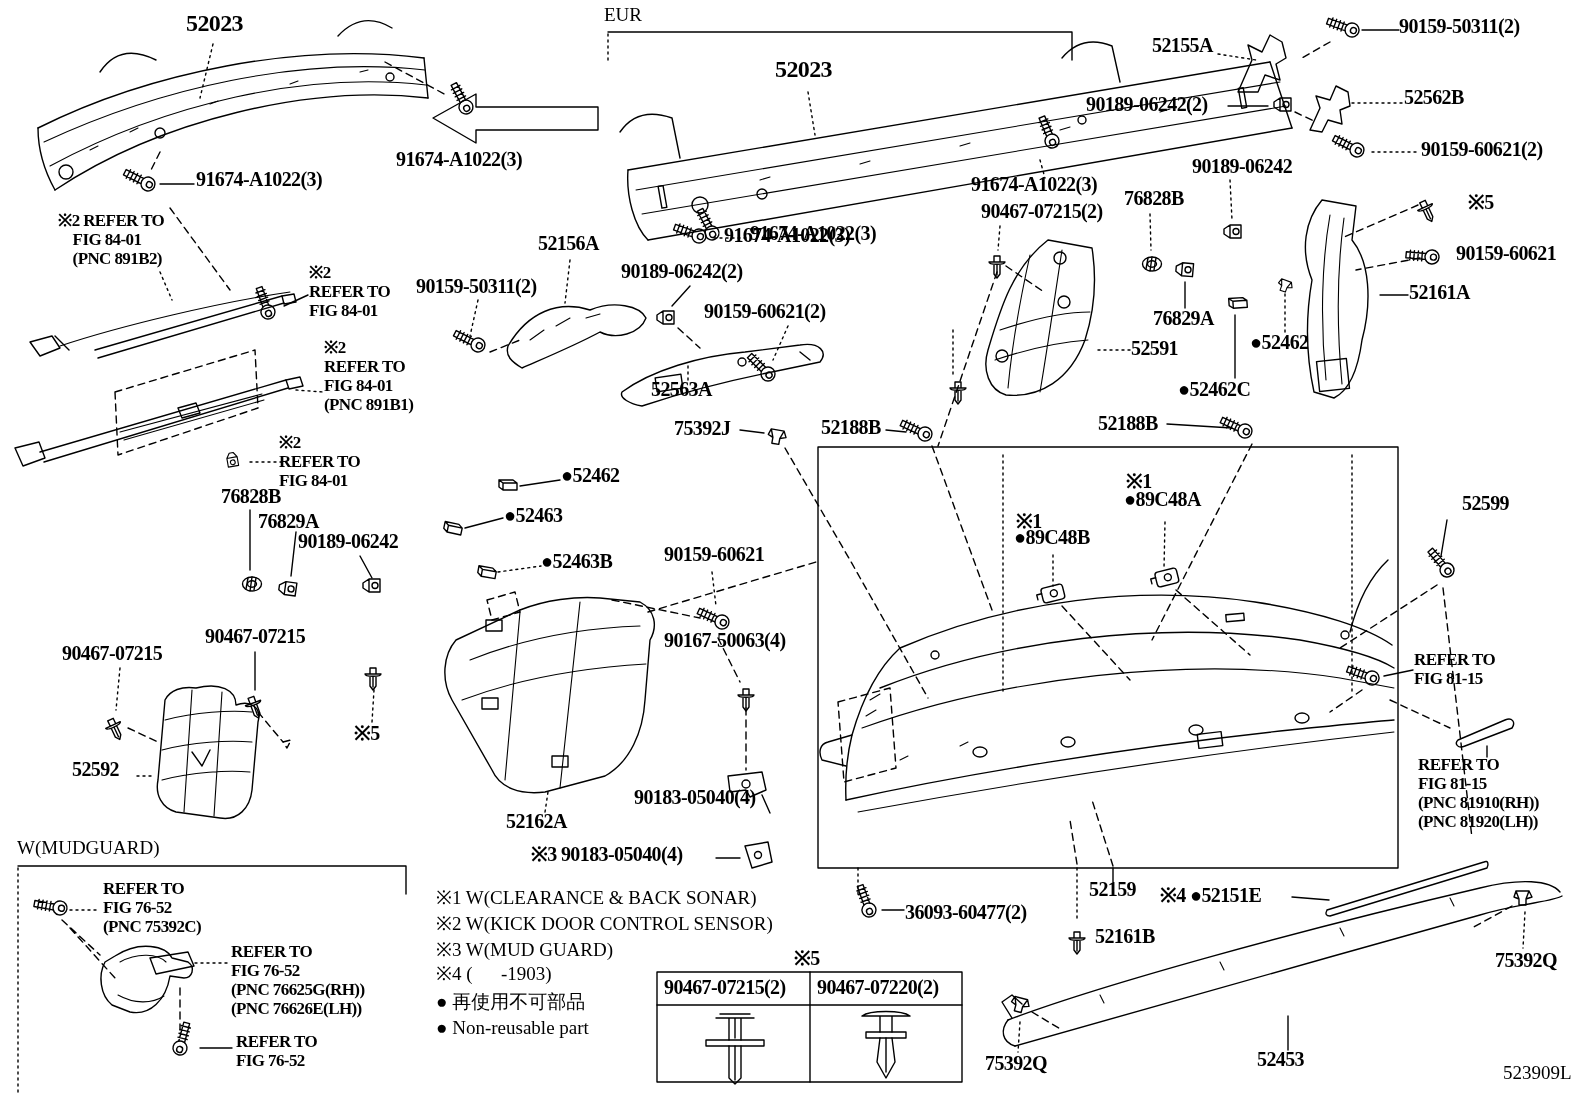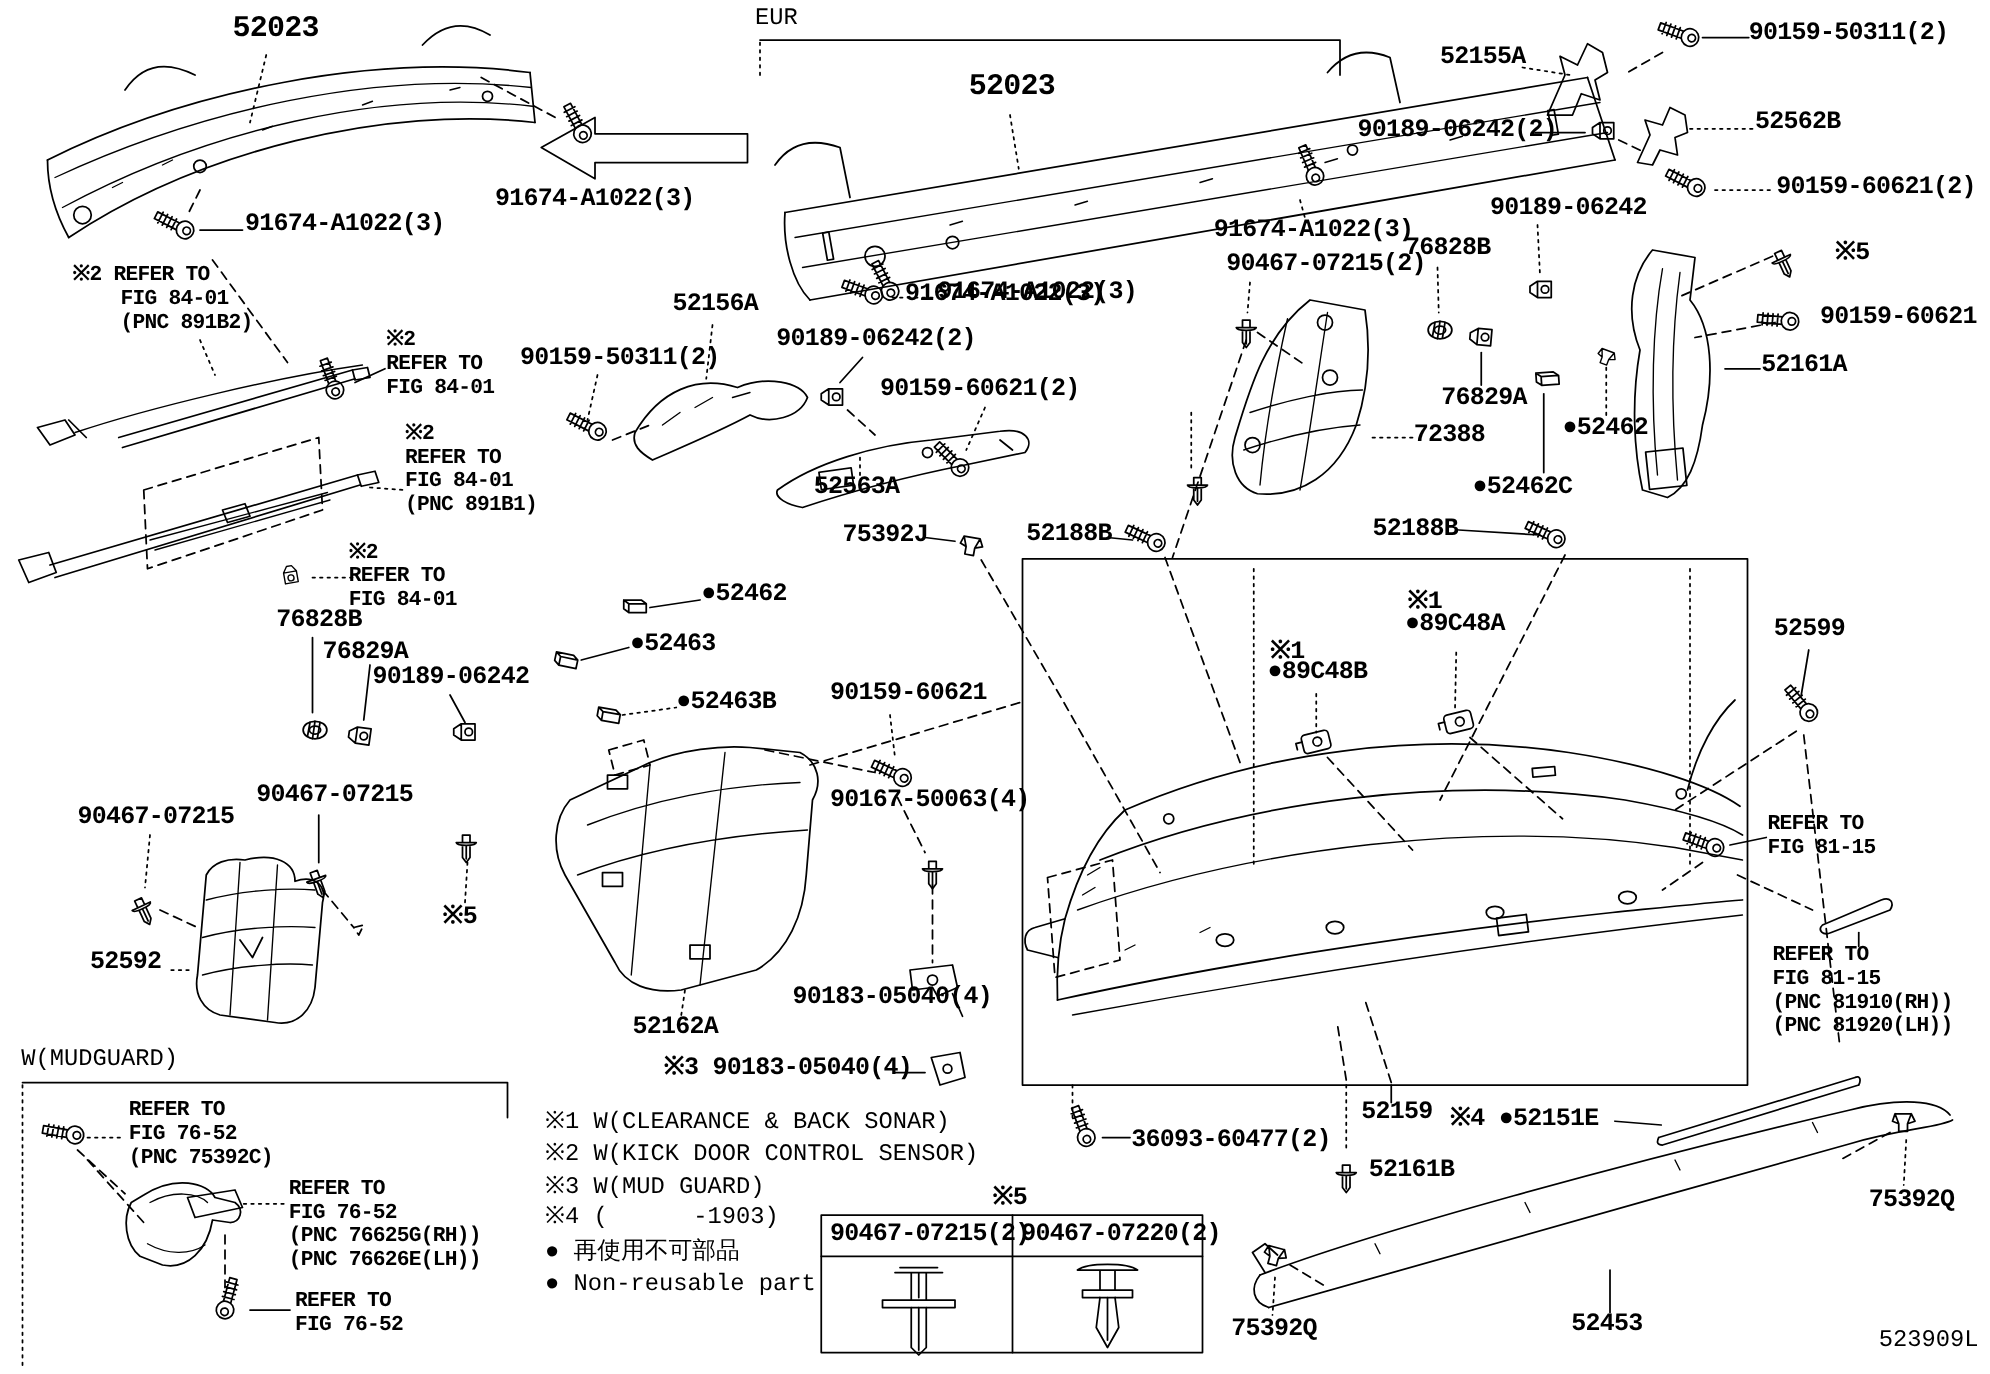--- a/index.html
+++ b/index.html
@@ -1,17 +1,17 @@
 <!DOCTYPE html>
 <html><head>
 <meta charset="utf-8">
 <style>
   html,body{margin:0;padding:0;background:#fff;}
   #canvas{position:relative;width:1592px;height:1099px;background:#ffffff;overflow:hidden;
-          font-family:Liberation Mono, monospace;color:#000;}
+          font-family:Liberation Serif, serif;color:#000;}
   #art{position:absolute;left:0;top:0;}
   #art *{stroke:#000;fill:none;stroke-width:1.4;stroke-linecap:round;stroke-linejoin:round;}
   #art .d{stroke-dasharray:7 5;}
   #art .dt{stroke-dasharray:2 4;}
   #art .th{stroke-width:1.1;}
   .L{position:absolute;font-weight:bold;font-size:20px;letter-spacing:-0.6px;white-space:pre;line-height:19px;}
   .lg{font-size:24px;}
   .fn{font-weight:normal;font-size:19px;letter-spacing:0;}
   .nt{font-size:17px;}
 </style>
@@ -351,21 +351,21 @@
 <div class="L" style="left:1152px;top:36px">52155A</div>
 <div class="L" style="left:1399px;top:17px">90159-50311(2)</div>
 <div class="L" style="left:1086px;top:95px">90189-06242(2)</div>
 <div class="L" style="left:1404px;top:88px">52562B</div>
 <div class="L" style="left:1421px;top:140px">90159-60621(2)</div>
 <div class="L" style="left:1192px;top:157px">90189-06242</div>
 <div class="L" style="left:1468px;top:193px">※5</div>
 <div class="L" style="left:1456px;top:244px">90159-60621</div>
 <div class="L" style="left:1409px;top:283px">52161A</div>
 <div class="L" style="left:1153px;top:309px">76829A</div>
-<div class="L" style="left:1131px;top:339px">72388</div>
+<div class="L" style="left:1131px;top:339px">52591</div>
 <div class="L" style="left:1250px;top:333px">●52462</div>
 <div class="L" style="left:1178px;top:380px">●52462C</div>
 <div class="L" style="left:538px;top:234px">52156A</div>
 <div class="L" style="left:416px;top:277px">90159-50311(2)</div>
 <div class="L" style="left:621px;top:262px">90189-06242(2)</div>
 <div class="L" style="left:724px;top:226px">91674-A1022(3)</div>
 <div class="L" style="left:704px;top:302px">90159-60621(2)</div>
 <div class="L" style="left:651px;top:380px">52563A</div>
 <div class="L" style="left:674px;top:419px">75392J</div>
 <div class="L" style="left:821px;top:418px">52188B</div>
@@ -389,21 +389,21 @@
 <div class="L" style="left:664px;top:545px">90159-60621</div>
 <div class="L" style="left:664px;top:631px">90167-50063(4)</div>
 <div class="L" style="left:62px;top:644px">90467-07215</div>
 <div class="L" style="left:205px;top:627px">90467-07215</div>
 <div class="L" style="left:72px;top:760px">52592</div>
 <div class="L" style="left:354px;top:724px">※5</div>
 <div class="L" style="left:1126px;top:472px">※1</div>
 <div class="L" style="left:1124px;top:490px">●89C48A</div>
 <div class="L" style="left:1016px;top:512px">※1</div>
 <div class="L" style="left:1014px;top:528px">●89C48B</div>
-<div class="L" style="left:1419px;top:494px">52599</div>
+<div class="L" style="left:1462px;top:494px">52599</div>
 <div class="L nt" style="left:1414px;top:650px">REFER TO
 FIG 81-15</div>
 <div class="L nt" style="left:1418px;top:755px">REFER TO
 FIG 81-15
 (PNC 81910(RH))
 (PNC 81920(LH))</div>
 <div class="L" style="left:506px;top:812px">52162A</div>
 <div class="L" style="left:634px;top:788px">90183-05040(4)</div>
 <div class="L" style="left:531px;top:845px">※3 90183-05040(4)</div>
 <div class="L" style="left:905px;top:903px">36093-60477(2)</div>

